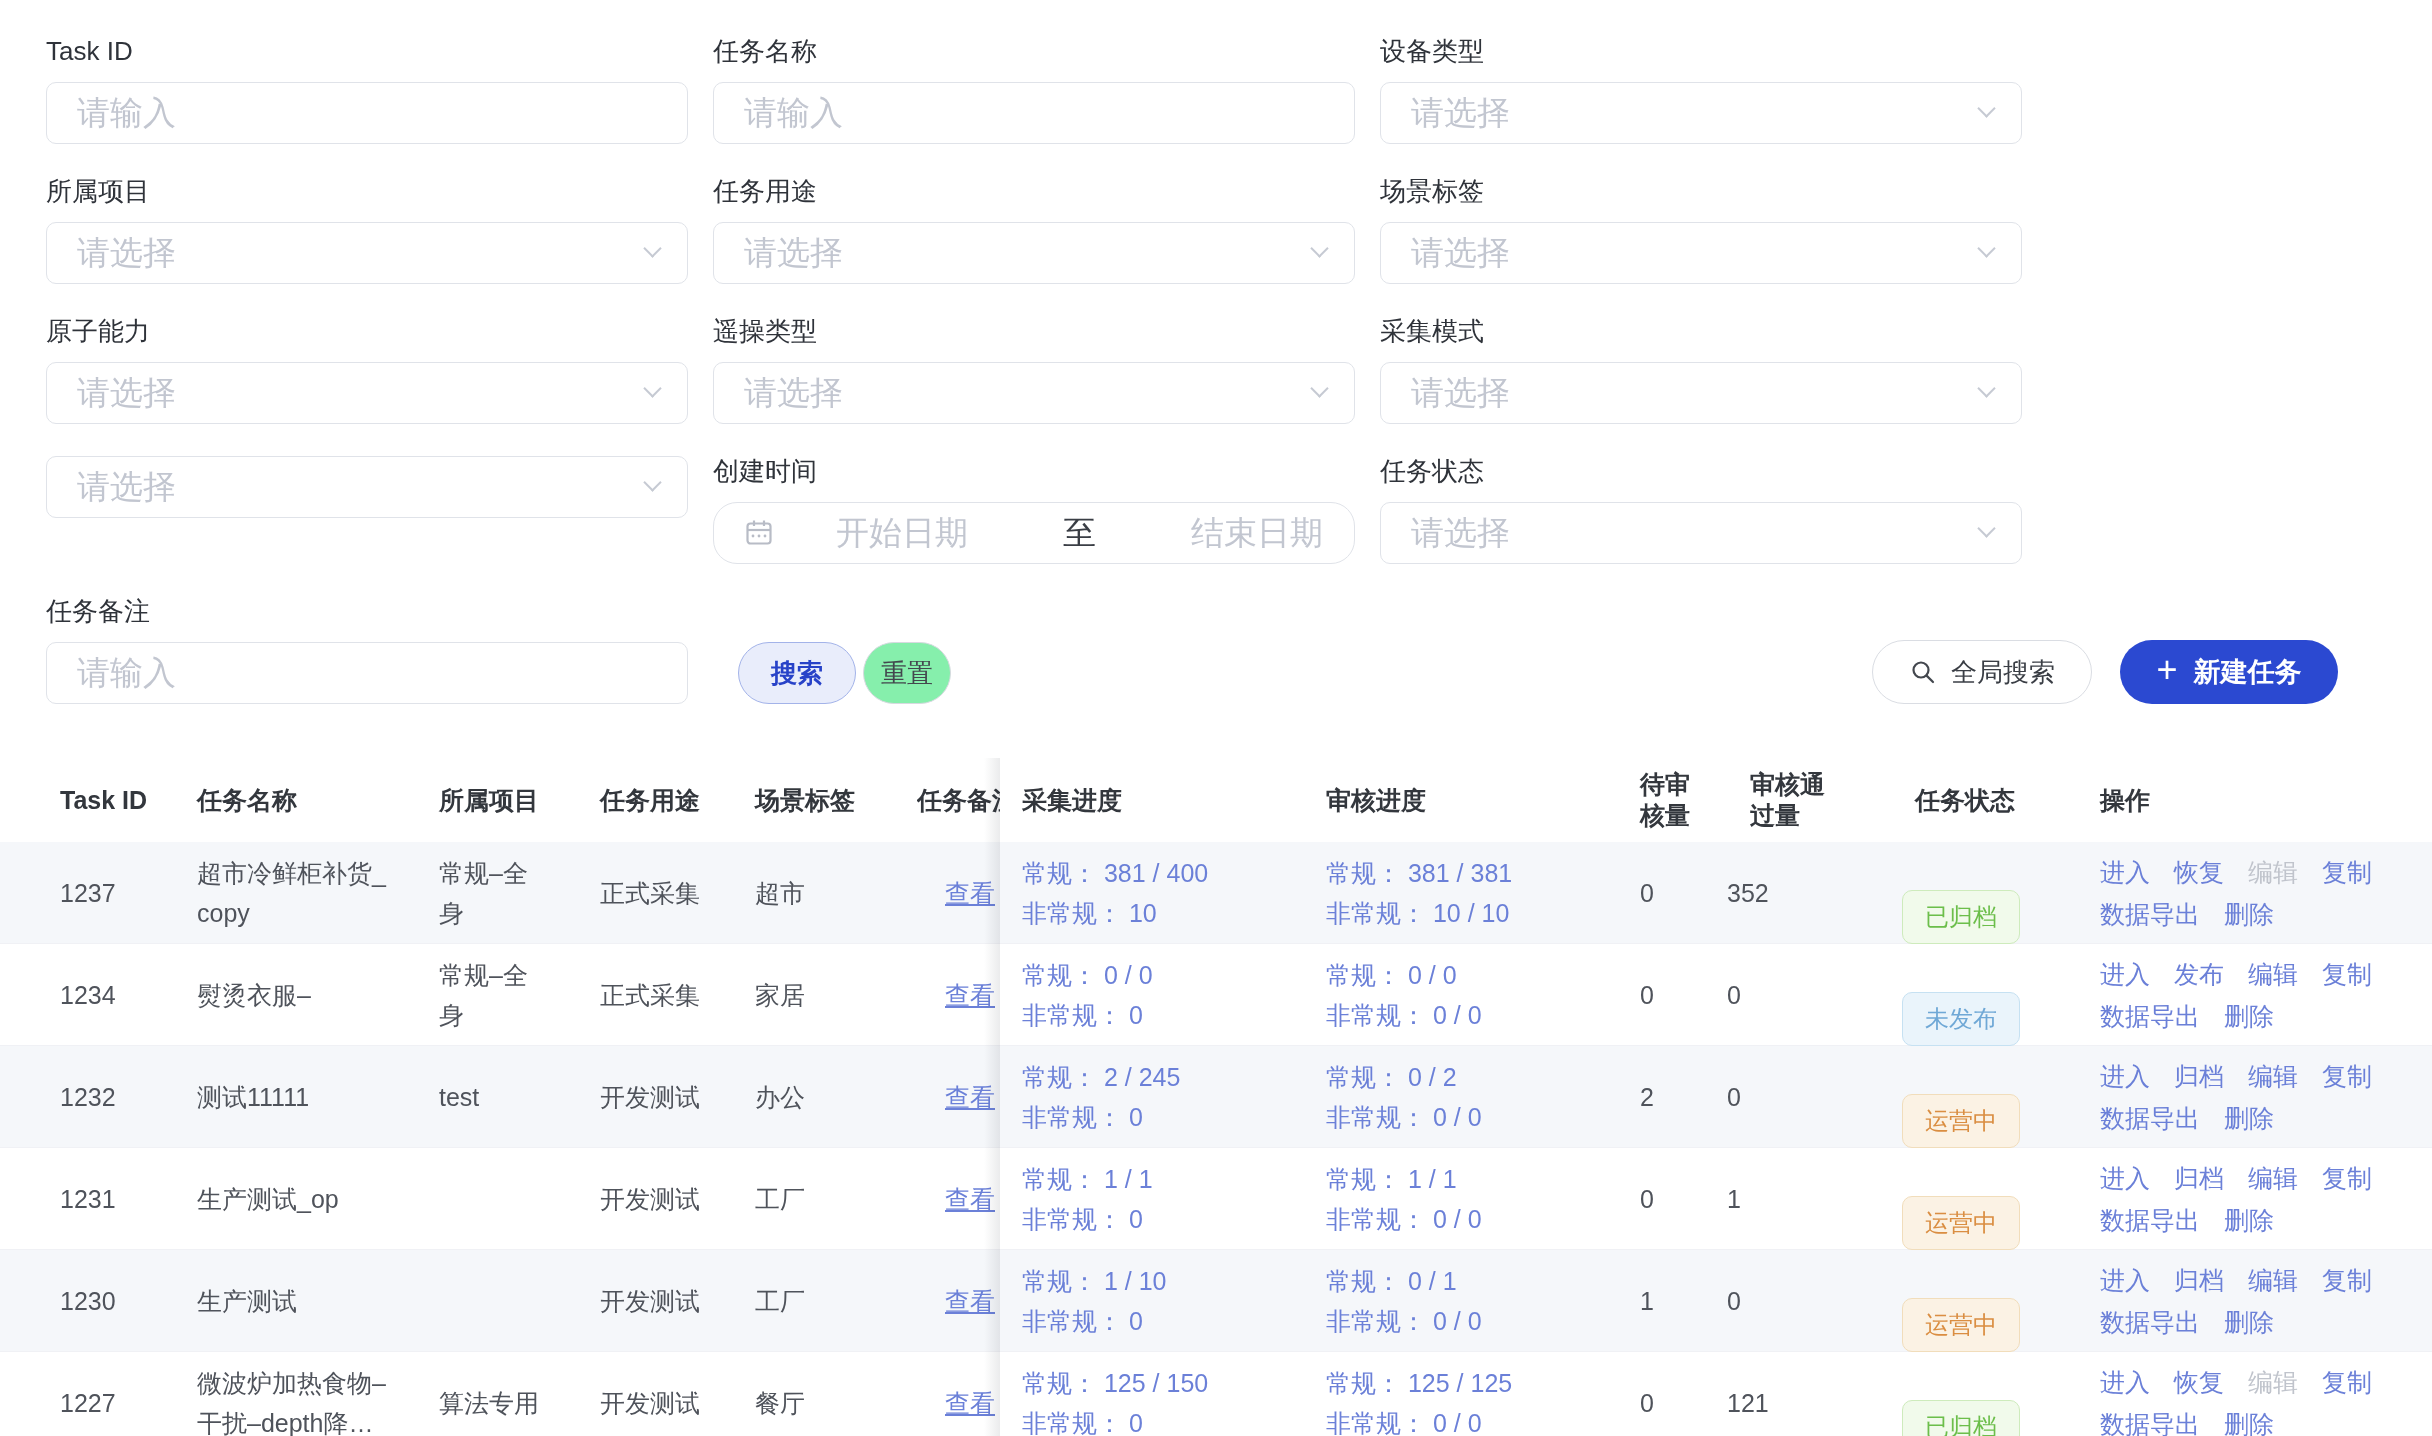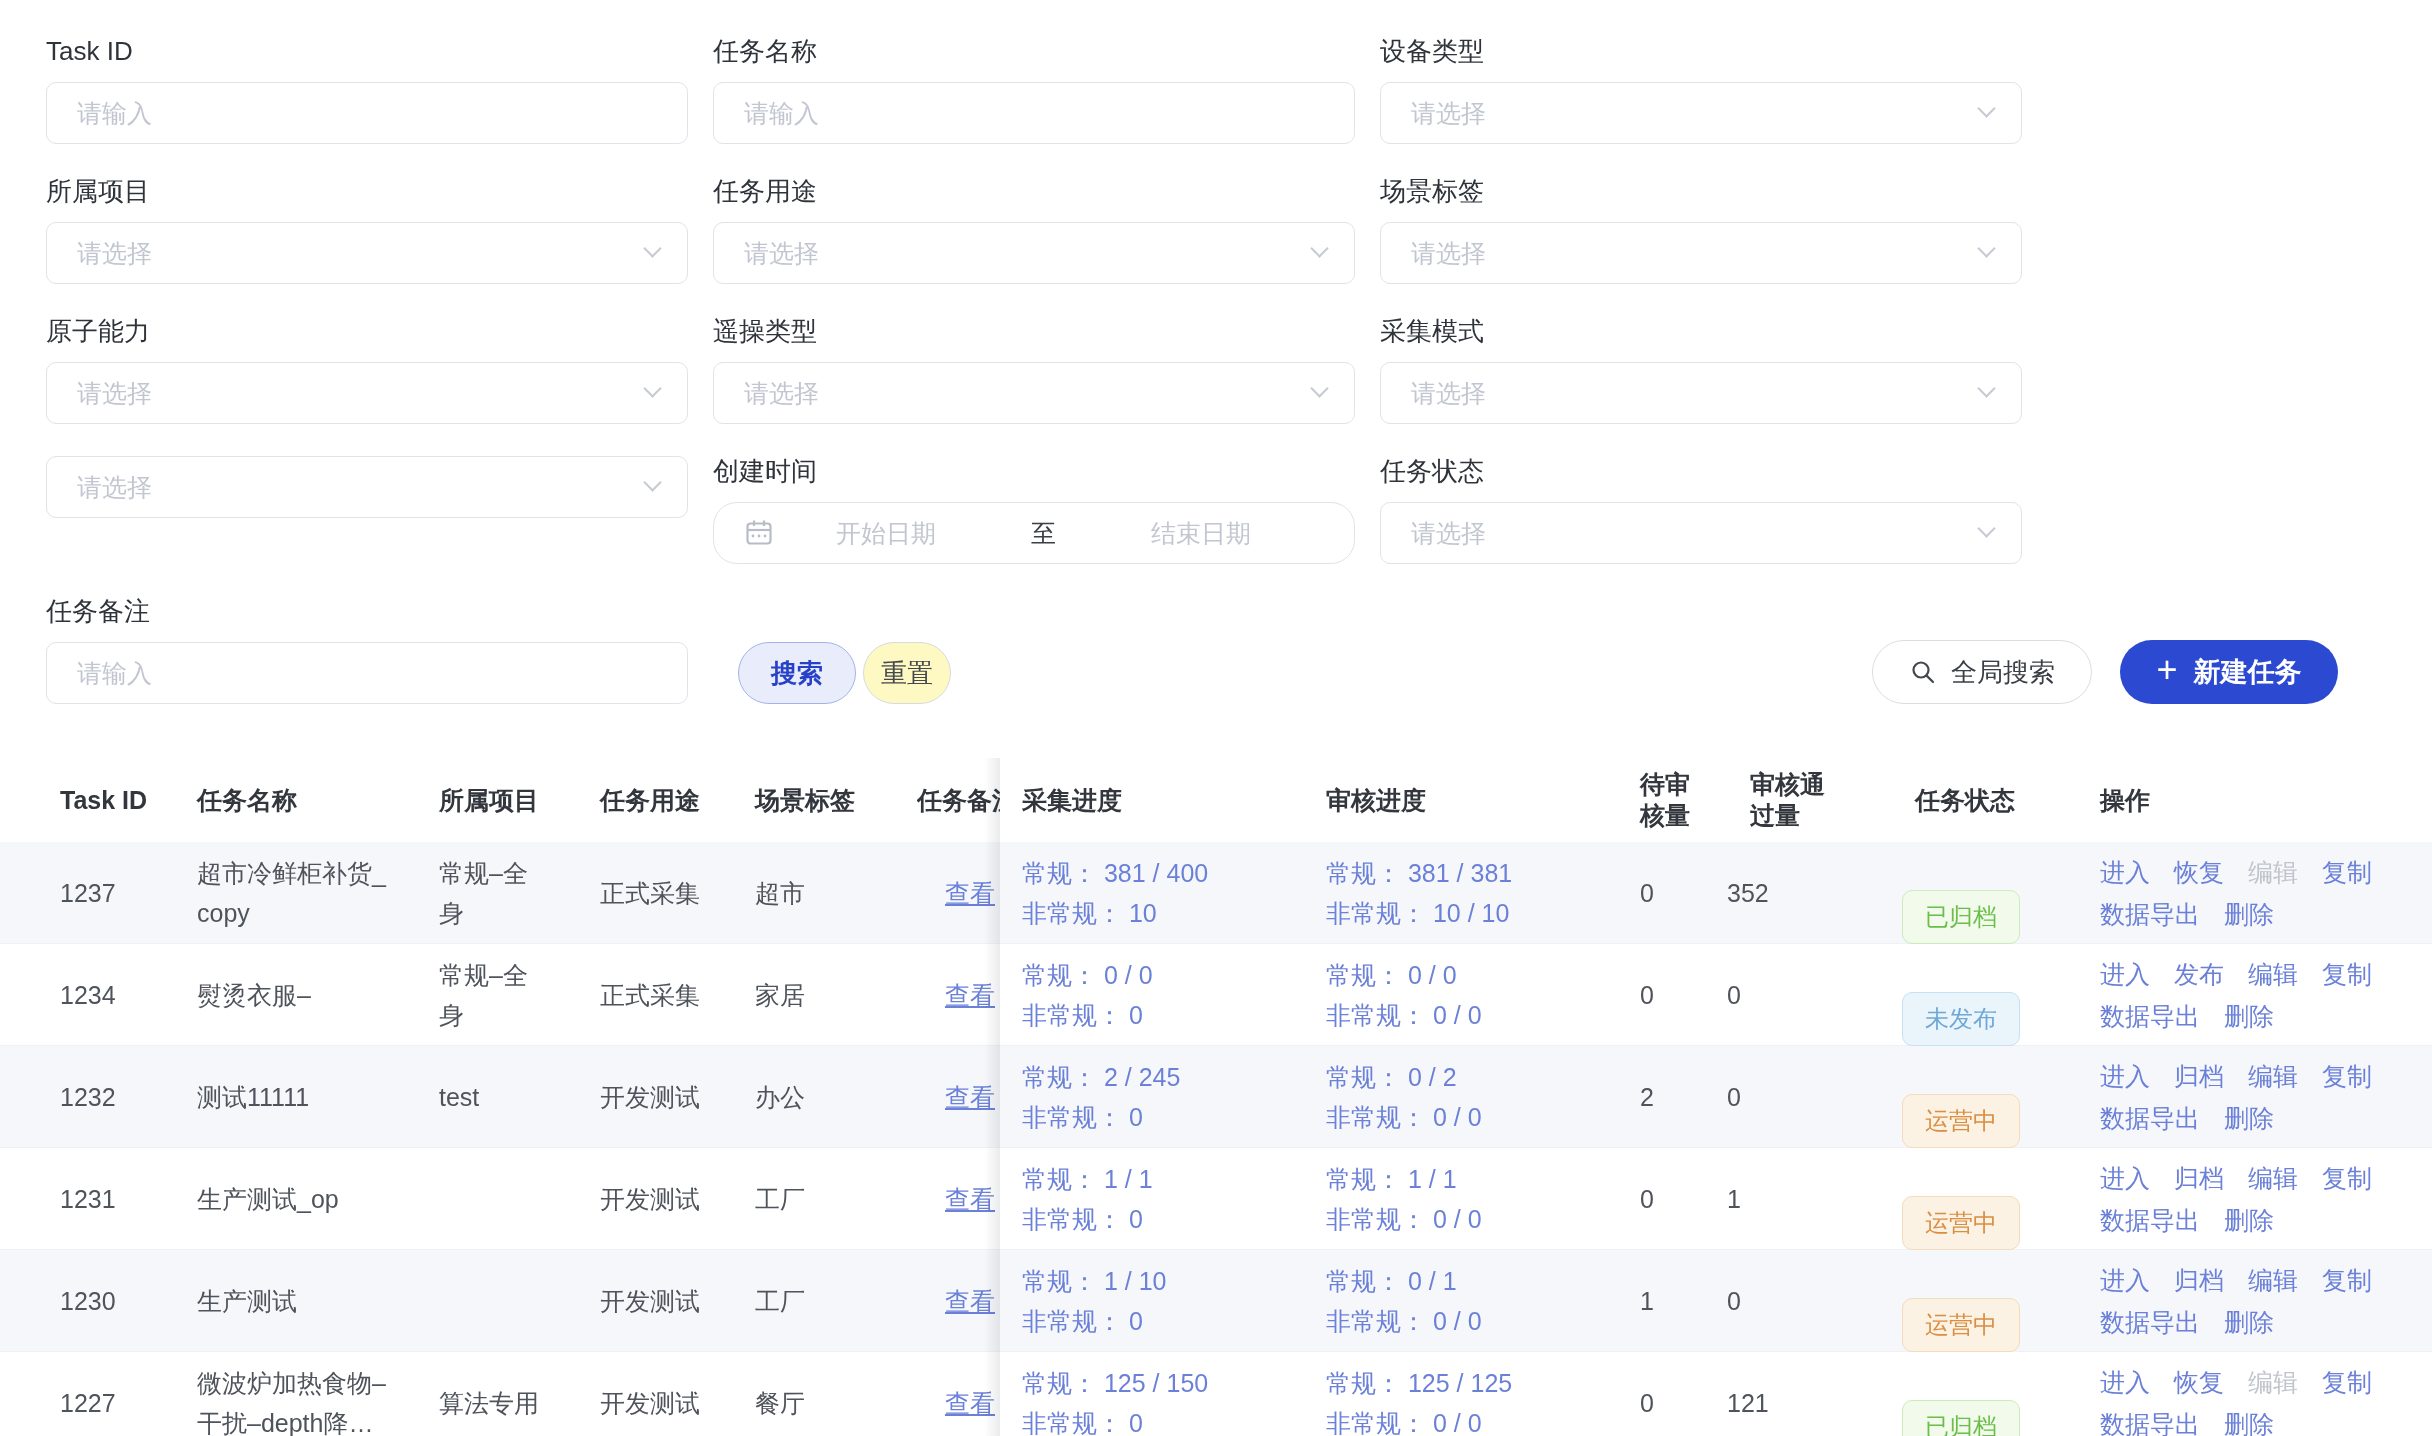--- a/index.html
+++ b/index.html
@@ -6,37 +6,37 @@
   html,body { background:#fff; }
   body { font-family:"Liberation Sans","DejaVu Sans",sans-serif; color:#3a3e45; }
   .page { position:relative; width:2432px; height:1436px; overflow:hidden; background:#fff; }
 
   
   .filters { padding:36px 46px 0 46px; }
   .frow { display:flex; gap:25px; margin-bottom:32px; }
   .fgroup { width:642px; }
   .flabel { font-size:26px; color:#2f333a; line-height:30px; margin-bottom:16px; }
   .control { position:relative; width:642px; height:62px; border:1.5px solid #e0e3e9; border-radius:10px;
-             background:#fff; display:flex; align-items:center; padding:0 30px; font-size:25px; }
+             background:#fff; display:flex; align-items:center; padding:0 30px; font-size:33px; }
   input.control { outline:none; color:#3a3e45; }
   input.control::placeholder { color:#c2c6d0; }
   .ph { color:#c2c6d0; }
   .chevron { position:absolute; right:28px; top:50%; width:13px; height:13px; margin-top:-11px;
              border-right:2.2px solid #c6cad3; border-bottom:2.2px solid #c6cad3; transform:rotate(45deg); }
   .dater { gap:0;border-radius:24px; }
   .dater .cal { flex:0 0 auto; margin-right:62px; display:flex; }
   .dater .dsep { color:#3a3e45; margin:0 95px; }
 
   
   .row5 { display:flex; align-items:flex-end; margin-bottom:0; }
   .btns { display:flex; gap:7px; margin-left:25px; }
   .btn { height:62px; border-radius:32px; display:flex; align-items:center; justify-content:center;
          font-size:26px; cursor:pointer; border:1.5px solid transparent; }
   .btn-search { width:118px; background:#e9edfb; border-color:#a3b3e9; color:#2742c8; font-weight:600; }
-  .btn-reset  { width:88px;  background:#fef9c3; border-color:#d7dae0; color:#43474e; }
+  .btn-reset  { width:88px;  background:#86efac; border-color:#d7dae0; color:#43474e; }
   .right-btns { margin-left:auto; margin-right:48px; display:flex; gap:28px; align-items:flex-end; }
   .btn-global { width:220px; height:64px; background:#fff; border-color:#dadde3; color:#3a3e45; gap:14px; }
   .btn-new    { width:218px; height:64px; background:#2b49d1; color:#fff; font-weight:600; gap:16px; font-size:27px; }
   .plus { font-size:36px; font-weight:300; line-height:1; margin-top:-4px; }
 
   
   .table { position:relative; margin-top:54px; width:2432px; }
   .thead { position:relative; height:84px; background:#fff; }
   .hcell { position:absolute; top:0; height:100%; display:flex; align-items:center;
            font-size:25px; font-weight:600; color:#33373d; line-height:31px; }

